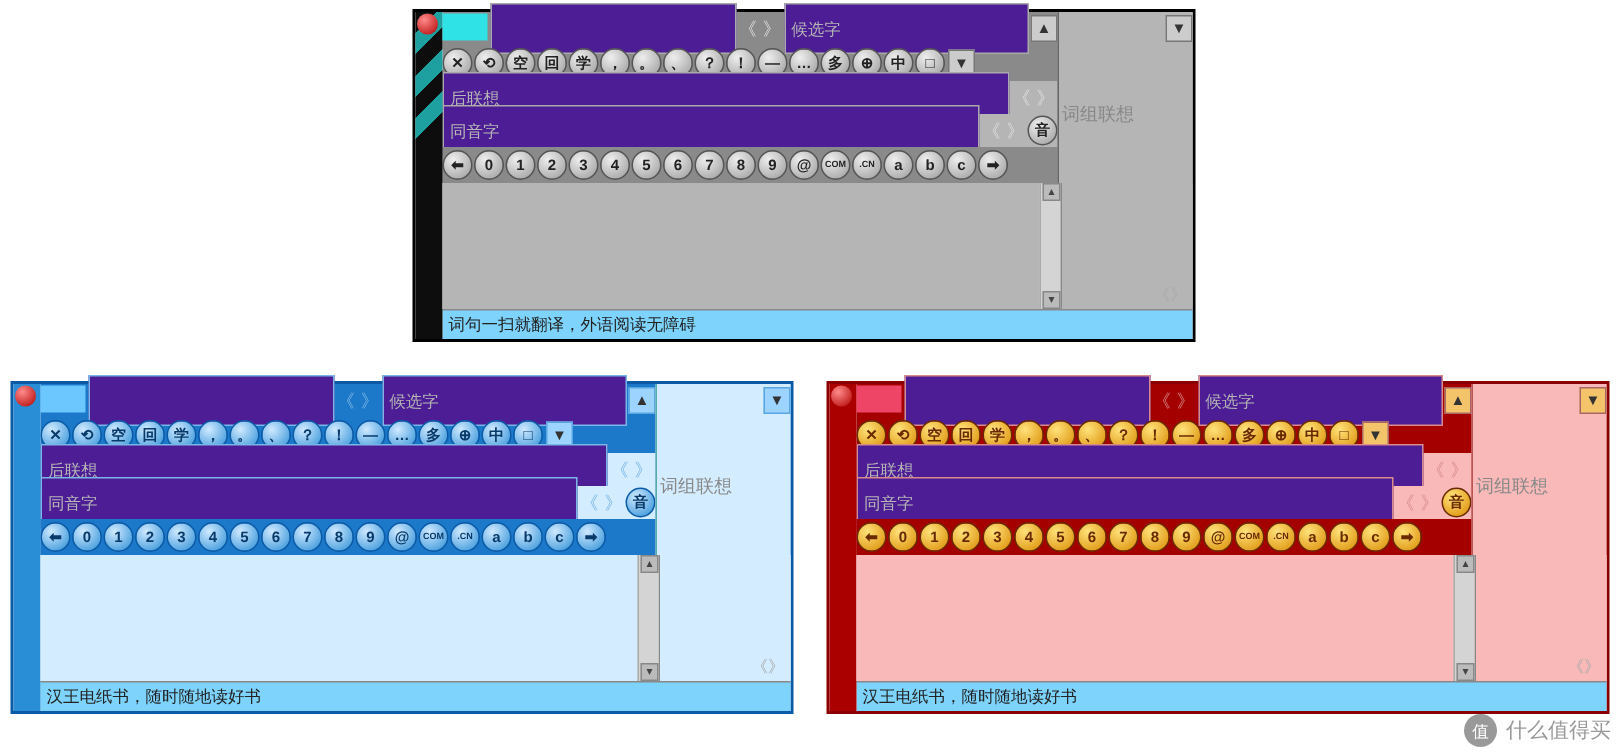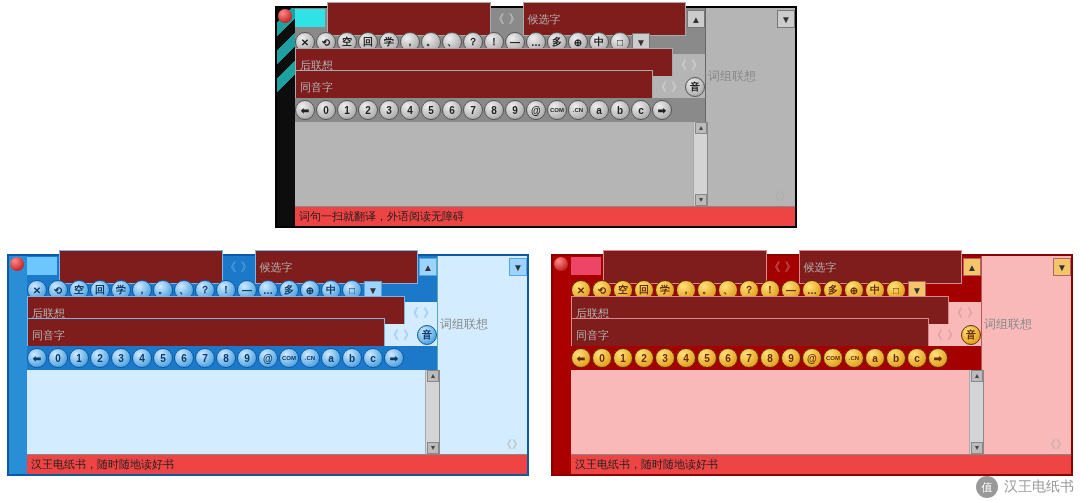--- a/index.html
+++ b/index.html
@@ -36,21 +36,21 @@
     flex: 0 0 auto;
     display: flex;
   }
   .left-col { flex: 0 0 410px; display:flex; flex-direction:column; }
   .right-col { flex: 1; display:flex; flex-direction:column; }
 
   
   .hdr-row { display:flex; align-items:center; height:22px; }
   .chev { font-size:12px; color:#777; padding:0 2px; }
   .field {
-    flex:1; height:20px; background:#7f1d1d; border:1px solid #aaa; padding:16px 4px;
+    flex:1; height:20px; background:#4c1d95; border:1px solid #aaa; padding:16px 4px;
     color:#9a9a9a; display:flex; align-items:center;
   }
   .ghost { color:#b5b5b5; }
 
   .round-btn {
     width:20px; height:20px; border-radius:50%;
     display:inline-flex; align-items:center; justify-content:center;
     font-size:10px; font-weight:bold;
     margin-right:0px;
     flex: 0 0 20px;
@@ -84,21 +84,21 @@
   .scroll-thumb-up, .scroll-thumb-dn { position:absolute; left:1px; width:12px; height:12px; background:#bbb; border:1px solid #888; font-size:8px; text-align:center; line-height:10px; color:#444;}
   .scroll-thumb-up{top:0;} .scroll-thumb-dn{bottom:0;}
   .side-box {
     width: 88px; border-left:1px solid #888; display:flex; flex-direction:column;
     background:inherit;
   }
   .side-label { padding:2px 2px; color:#888; font-size:12px;margin-top:36px; }
   .side-chev { align-self:flex-end; padding:2px 4px; color:#aaa; }
 
   .footer {
-    margin-left:18px; height:20px; background:#ef4444; border-top:1px solid #888;
+    margin-left:18px; height:20px; background:#7dd3fc; border-top:1px solid #888;
     display:flex; align-items:center; padding:0 4px; color:#222;
   }
 
   .close-dot {
     position:absolute; left:1px; top:1px; width:14px; height:14px; border-radius:50%;
     background:radial-gradient(circle at 35% 30%, #ff8a8a, #b00000);
   }
   .sq { position:absolute; left:18px; top:1px; width:30px; height:18px; }
   .th-dark .sq{ background:#2fe2e6; }
   .th-blue .sq{ background:#6dc7ff; }
@@ -398,14 +398,14 @@
       <div class="side-chev"><span>《</span><span>》</span></div>
     </div>
   </div>
   <div class="footer">
       <span>汉王电纸书，随时随地读好书</span>
     </div>
 </div>
 
 <div class="wm">
   <div class="badge">值</div>
-  <span>汉王电纸书</span>
+  <span>什么值得买</span>
 </div>
 
 </body></html>

